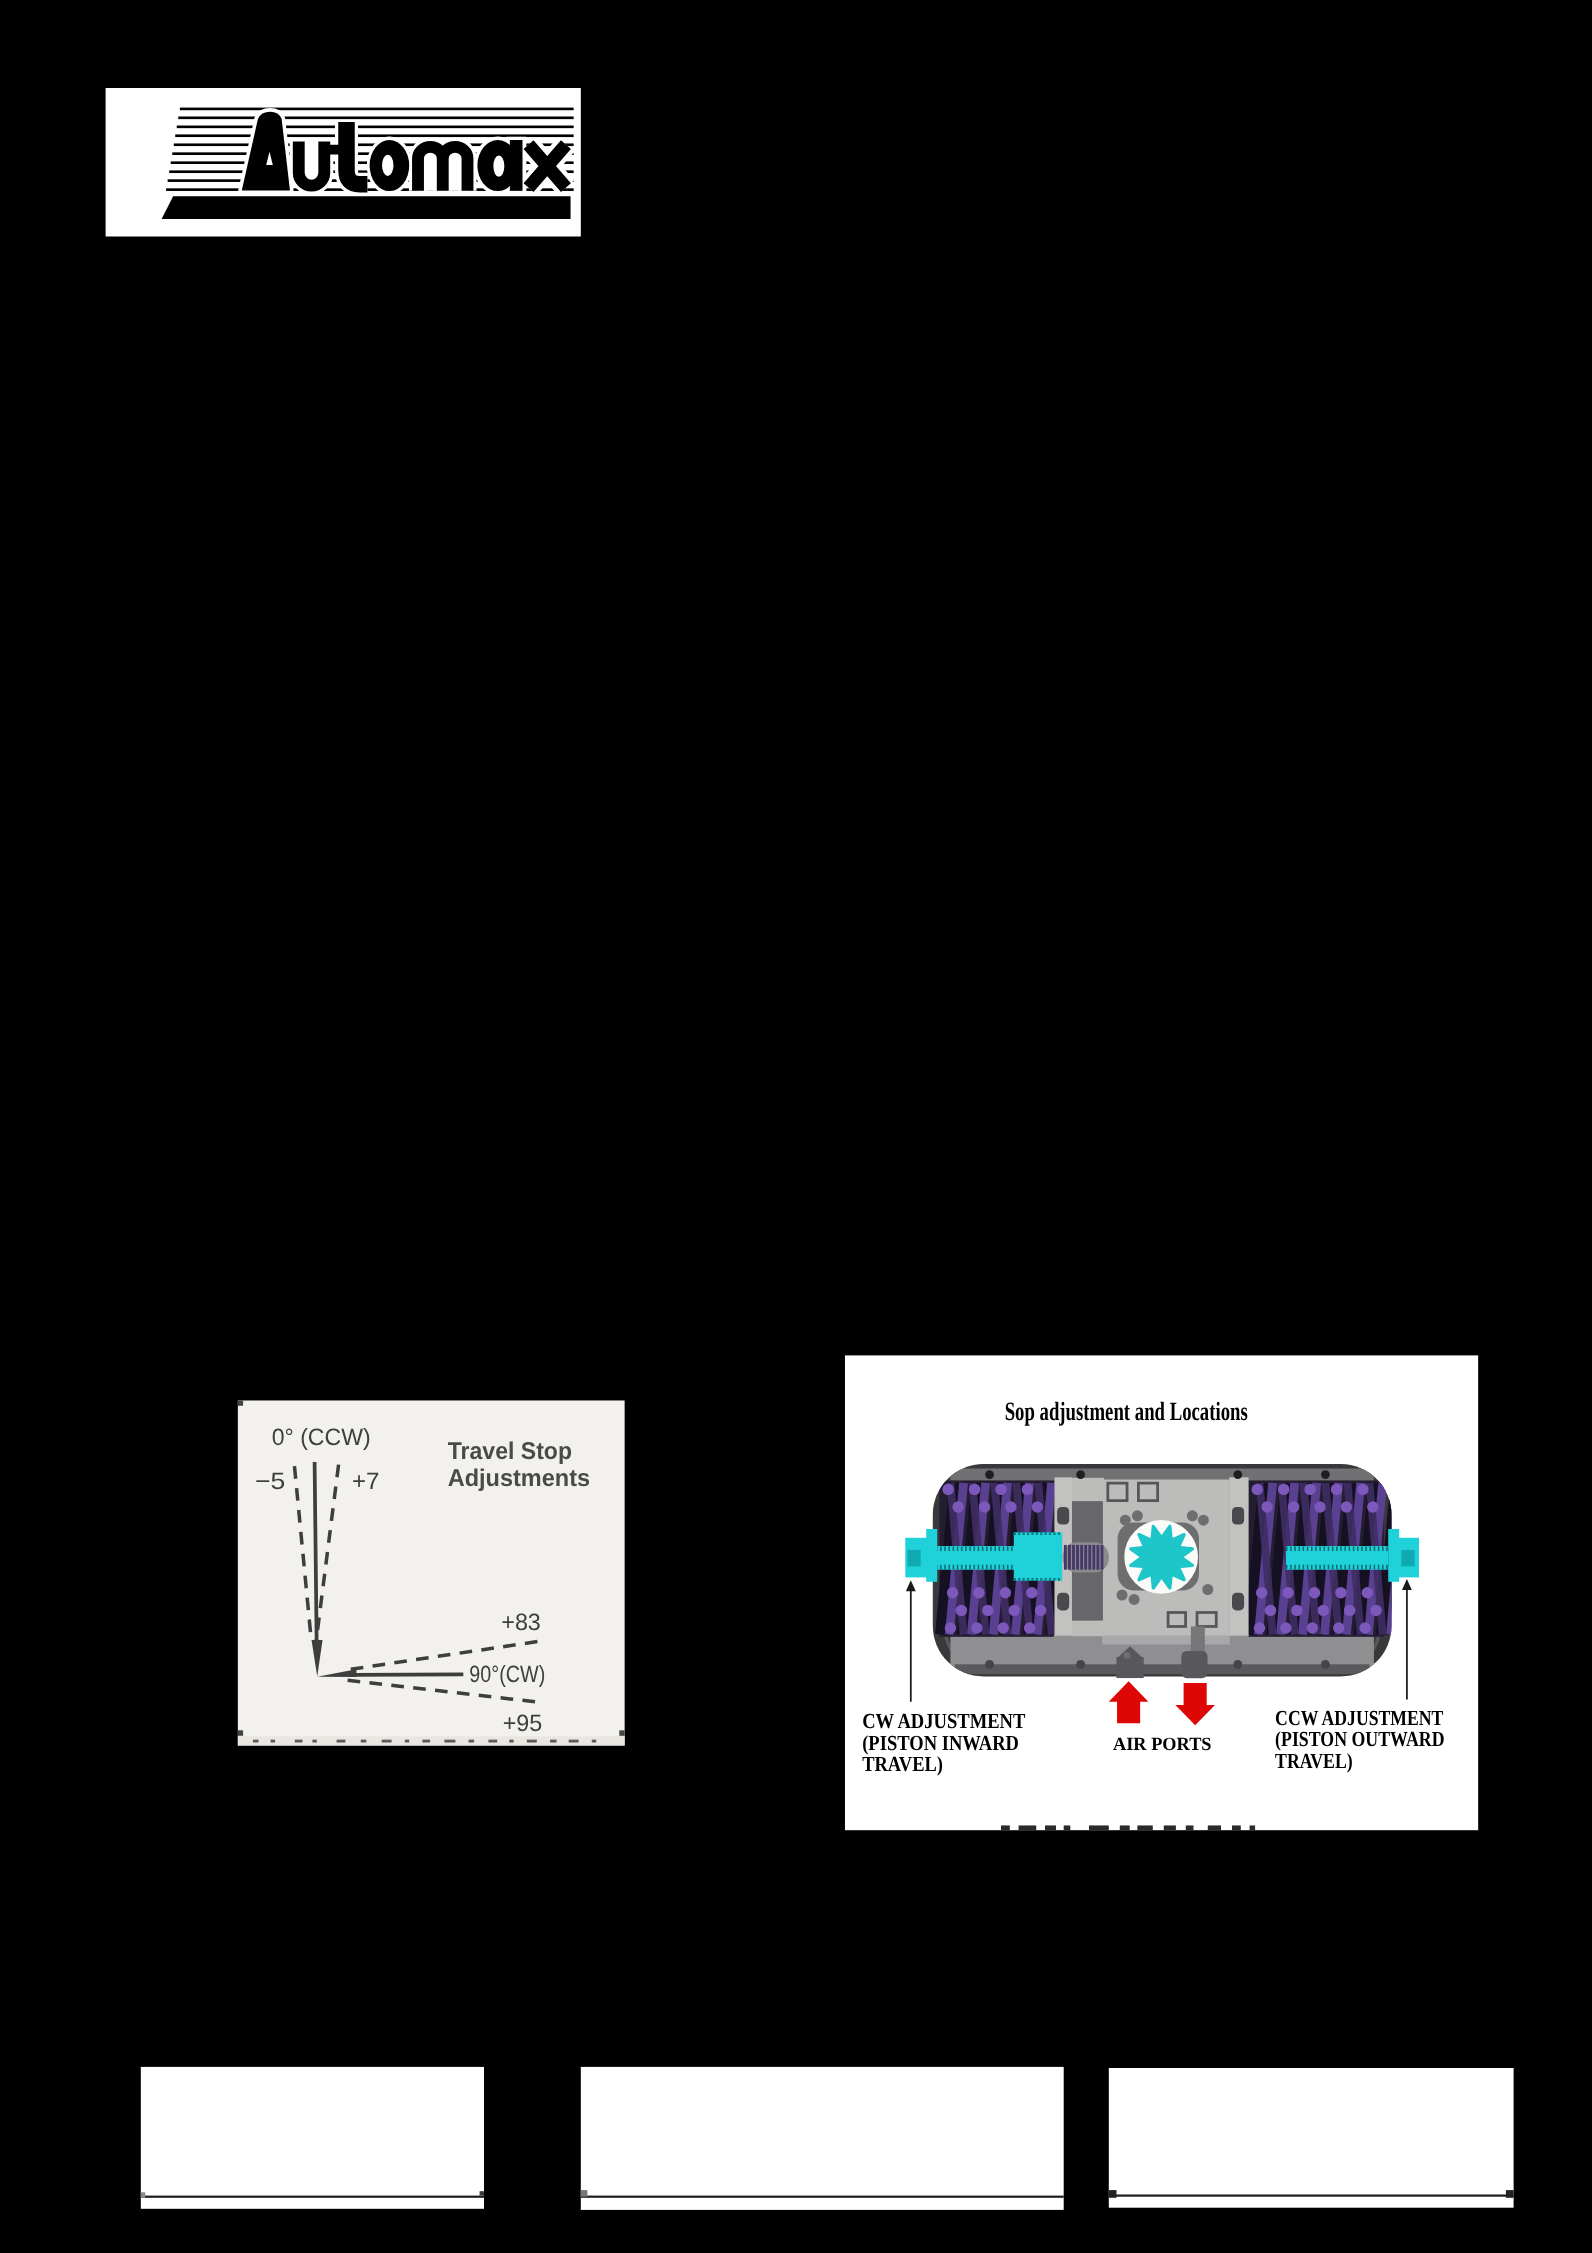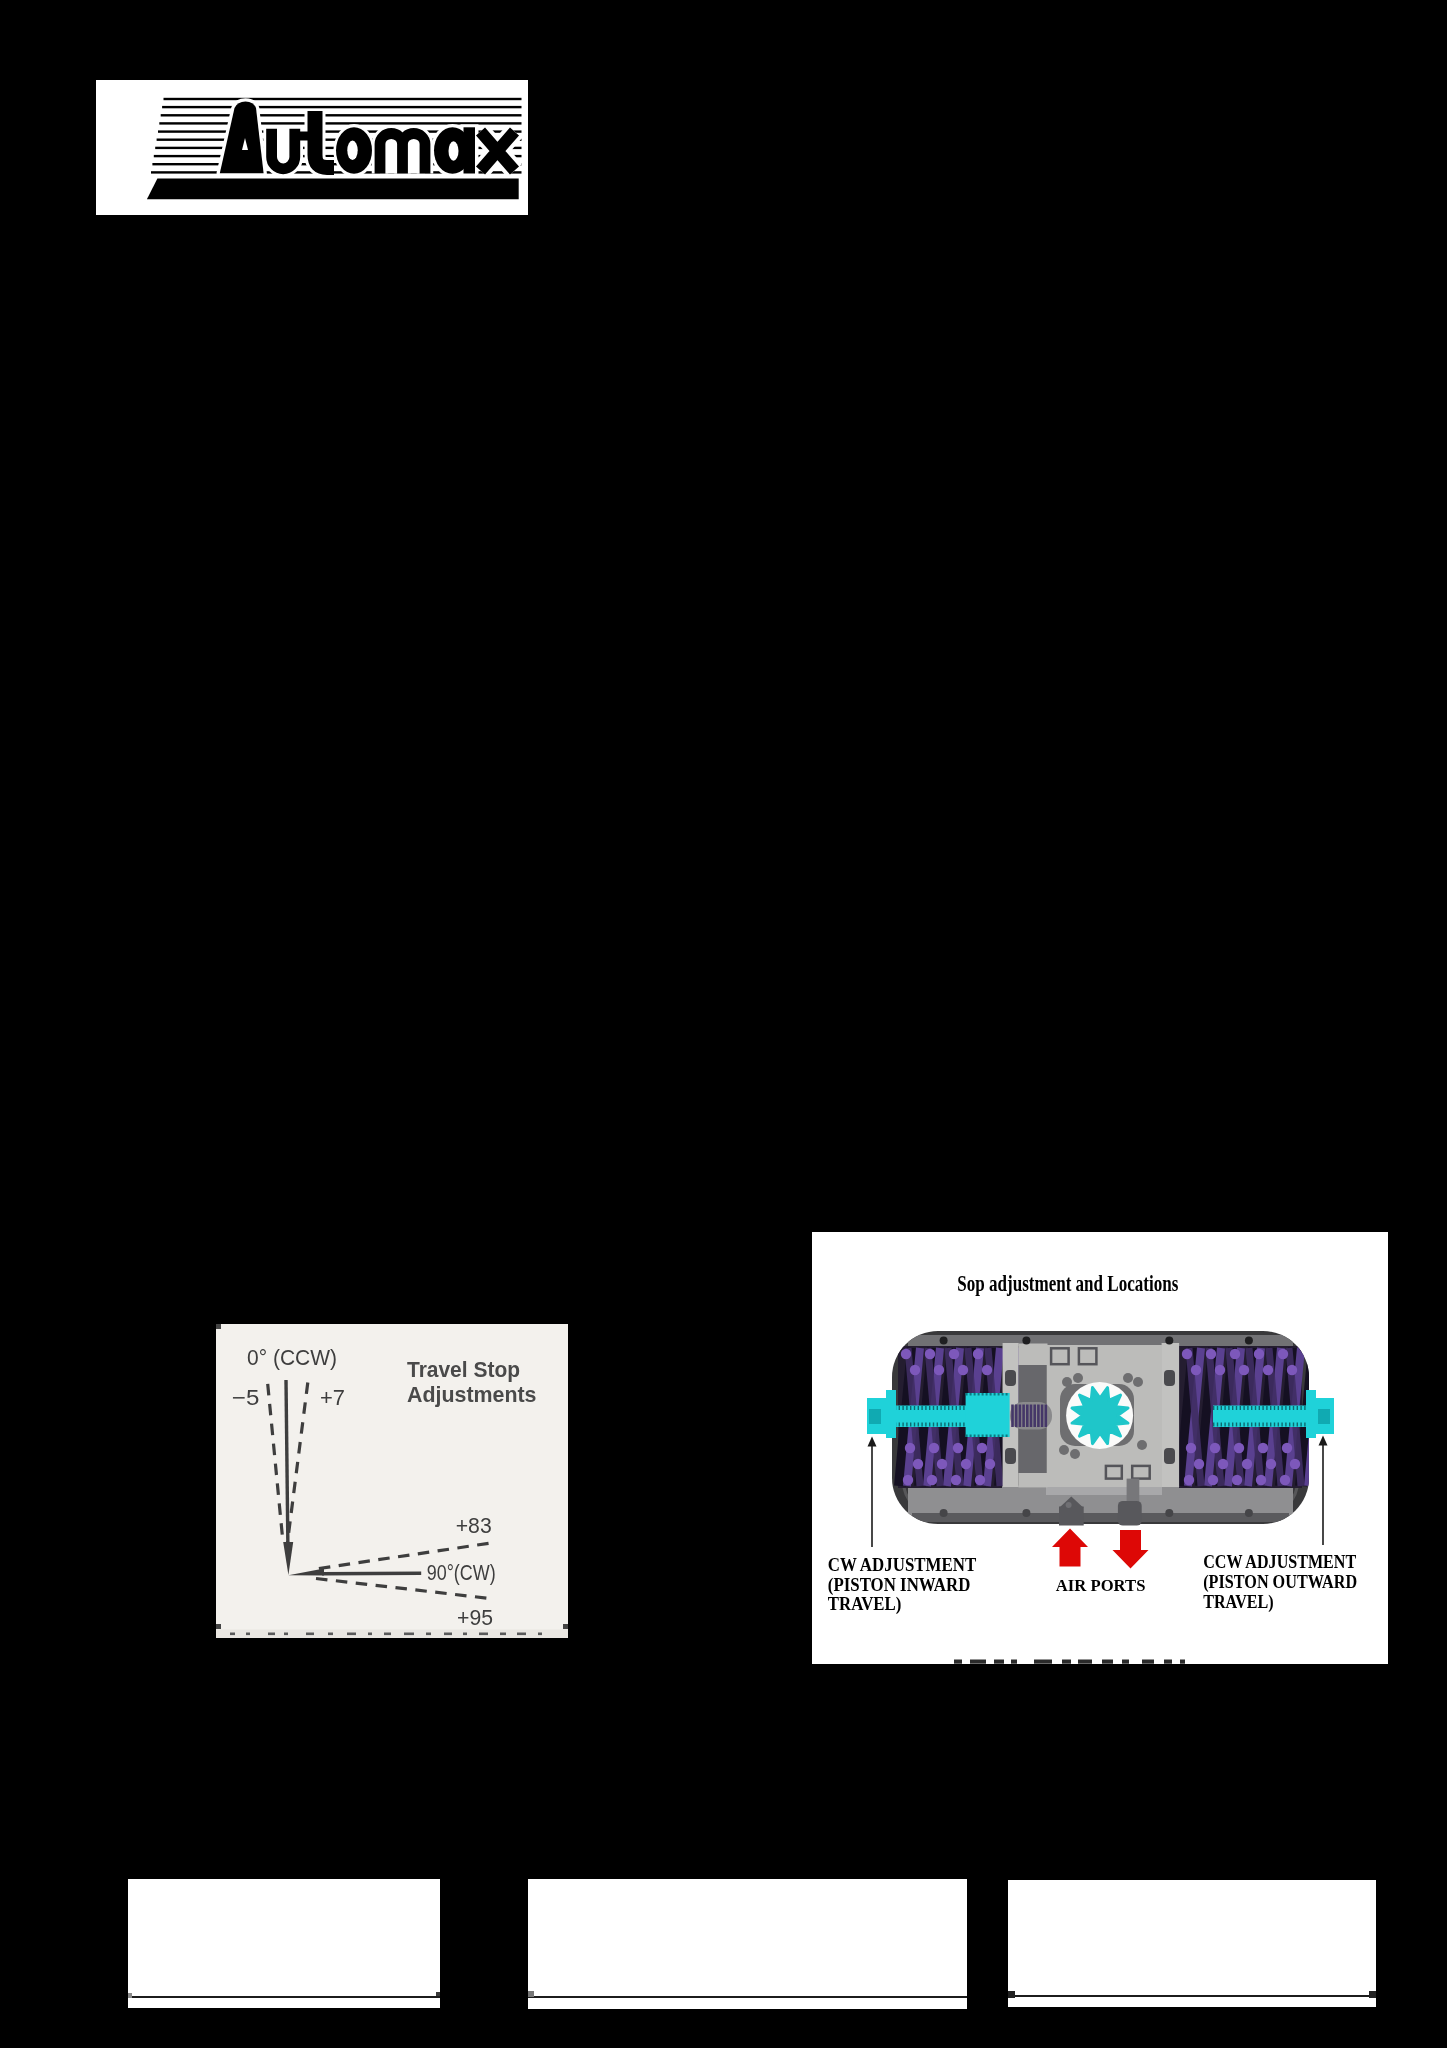--- a/index.html
+++ b/index.html
@@ -53,21 +53,21 @@
 <ellipse cx="256.5" cy="70.3" rx="5.2" ry="9.7" fill="#fff"></ellipse>
 <path d="M284,93.5 V64 A11.25,10.5 0 0 1 306.5,64 V93.5 M306.5,64 A11.25,10.5 0 0 1 329,64 V93.5" stroke-width="10.8" stroke="#000" fill="none" stroke-linecap="butt"></path>
 <ellipse cx="356.5" cy="70.5" rx="18.5" ry="23.2" fill="#000"></ellipse>
 <rect x="367.5" y="47.3" width="11.5" height="46.2" fill="#000"></rect>
 <ellipse cx="357.5" cy="71" rx="5" ry="9.7" fill="#fff"></ellipse>
 <path d="M384.5,51.5 L418.5,90.5 M418.5,51.5 L384.5,90.5" stroke-width="12" stroke="#000" fill="none" stroke-linecap="butt"></path>
 </g>
 </svg>
 </div>
 
-<div class="abs" style="left:216px;top:1324px;width:352px;height:314px;">
+<div class="abs" style="left:216px;top:1273px;width:352px;height:314px;">
 <svg width="352" height="314" viewBox="0 0 352 314">
 <rect width="352" height="314" fill="#f3f1ed"></rect>
 
 <rect x="0" y="305.5" width="352" height="8.5" fill="#eae7e2"></rect>
 <g fill="#5a5a5a">
           <rect x="14" y="308.5" width="5" height="2.6"></rect>
           <rect x="30" y="308.5" width="4" height="2.6"></rect>
           <rect x="52" y="308.5" width="7" height="2.6"></rect>
           <rect x="68" y="308.5" width="4" height="2.6"></rect>
           <rect x="90" y="308.5" width="8" height="2.6"></rect>
@@ -113,21 +113,21 @@
 
 <text x="210.7" y="256" font-size="21.5" fill="#3e3e3e" font-family="Liberation Sans, sans-serif" textLength="69" lengthAdjust="spacingAndGlyphs">90°(CW)</text>
 
 <text x="241" y="301" font-size="21.5" fill="#3e3e3e" font-family="Liberation Sans, sans-serif" textLength="36" lengthAdjust="spacingAndGlyphs">+95</text>
 
 <text x="191" y="53" font-size="22" font-weight="bold" fill="#4a4a4a" font-family="Liberation Sans, sans-serif" textLength="113" lengthAdjust="spacingAndGlyphs">Travel Stop</text>
 <text x="191" y="77.8" font-size="22" font-weight="bold" fill="#4a4a4a" font-family="Liberation Sans, sans-serif" textLength="129.5" lengthAdjust="spacingAndGlyphs">Adjustments</text>
 </svg>
 </div>
 
-<div class="abs" style="left:812px;top:1232px;width:536px;height:432px;">
+<div class="abs" style="left:768px;top:1232px;width:536px;height:432px;">
 <svg width="576" height="432" viewBox="0 0 576 432">
 <defs>
           <clipPath id="bodyclip">
             <rect x="80" y="99" width="417" height="193" rx="46"></rect>
           </clipPath>
         </defs>
 <rect width="576" height="432" fill="#fff"></rect>
 
 <text x="145.3" y="58.8" font-size="24" font-weight="bold" font-family="Liberation Serif, serif" fill="#000" textLength="221" lengthAdjust="spacingAndGlyphs">Sop adjustment and Locations</text>
 

